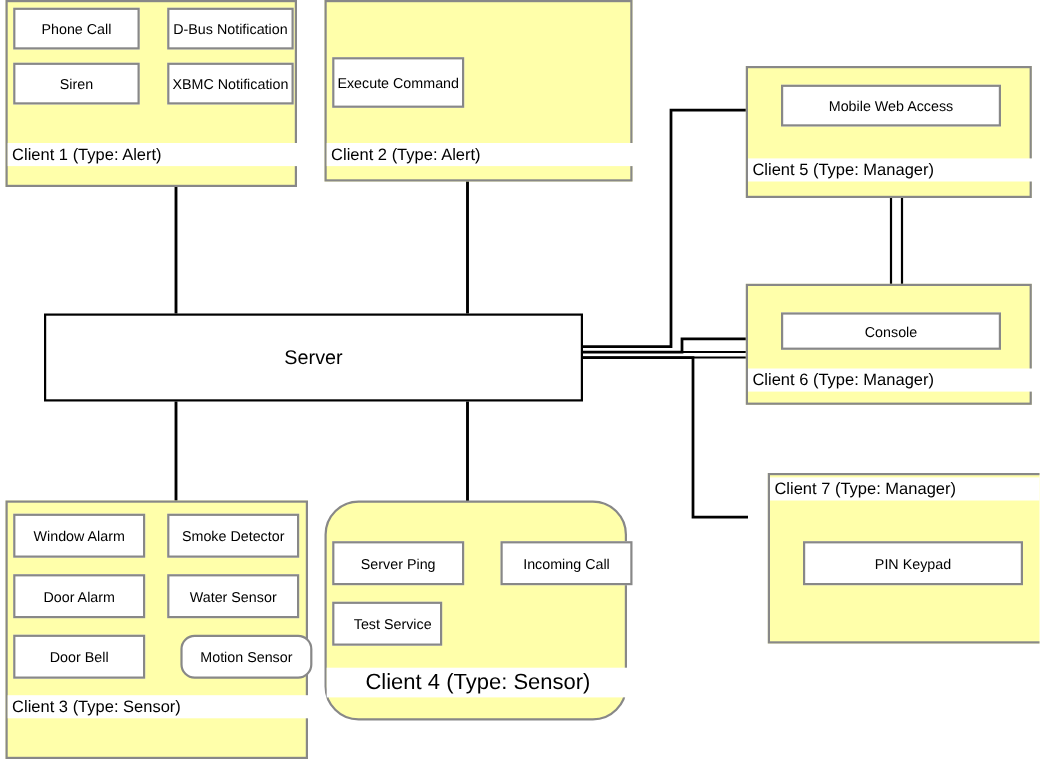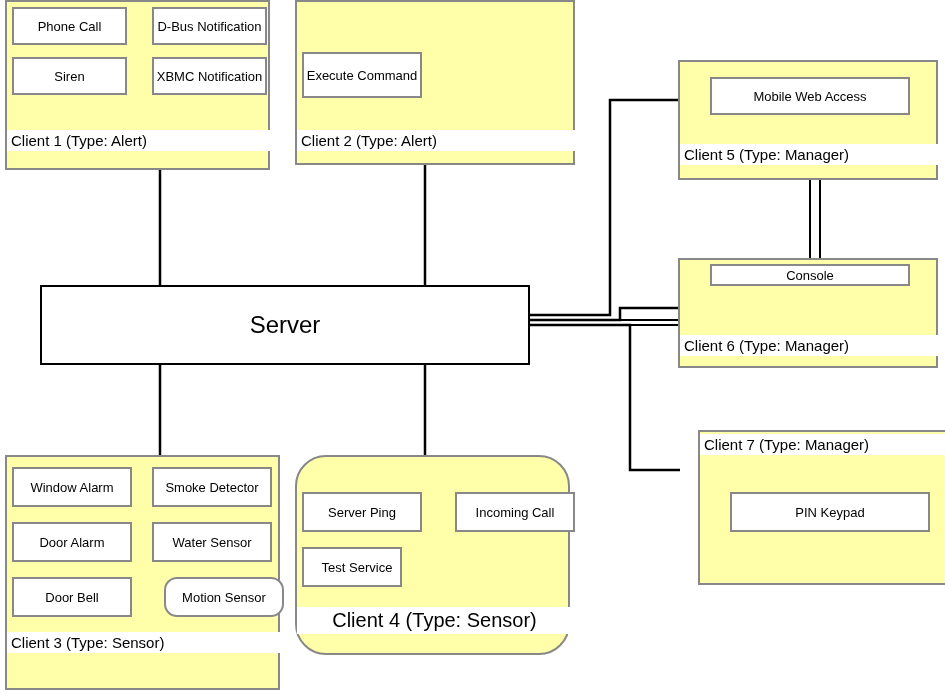--- a/index.html
+++ b/index.html
@@ -47,21 +47,21 @@
     }
 
     
     .server-box {
       position: absolute;
       background: #fff;
       border: 2px solid #000;
       display: flex;
       align-items: center;
       justify-content: center;
-      font-size: 24px;
+      font-size: 18px;
     }
 
     
     .lines-svg {
       position: absolute;
       top: 0;
       left: 0;
       width: 945px;
       height: 699px;
       pointer-events: none;
@@ -125,21 +125,21 @@
   <div class="client-box" style="left:678px; top:60px; width:260px; height:120px;">
     <div class="plugin-box" style="left:30px; top:15px; width:200px; height:38px;">Mobile Web Access</div>
     <div class="client-label" style="left:0px; top:82px; width:260px; text-align:left;">Client 5 (Type: Manager)</div>
   </div>
 
   <div class="server-box" style="left:40px; top:285px; width:490px; height:80px;">
     <span>Server</span>
   </div>
 
   <div class="client-box" style="left:678px; top:258px; width:260px; height:110px;">
-    <div class="plugin-box" style="left:30px; top:4px; width:200px; height:22px;">Console</div>
+    <div class="plugin-box" style="left:30px; top:24px; width:200px; height:34px;">Console</div>
     <div class="client-label" style="left:0px; top:75px; width:260px; text-align:left;">Client 6 (Type: Manager)</div>
   </div>
 
   <div class="client-box" style="left:5px; top:455px; width:275px; height:235px;">
     <div class="plugin-box" style="left:5px; top:10px; width:120px; height:40px;">Window Alarm</div>
     <div class="plugin-box" style="left:145px; top:10px; width:120px; height:40px;">Smoke Detector</div>
     <div class="plugin-box" style="left:5px; top:65px; width:120px; height:40px;">Door Alarm</div>
     <div class="plugin-box" style="left:145px; top:65px; width:120px; height:40px;">Water Sensor</div>
     <div class="plugin-box" style="left:5px; top:120px; width:120px; height:40px;">Door Bell</div>
     <div class="plugin-box" style="left:157px; top:120px; width:120px; height:40px;border-radius:13px;">Motion Sensor</div>

